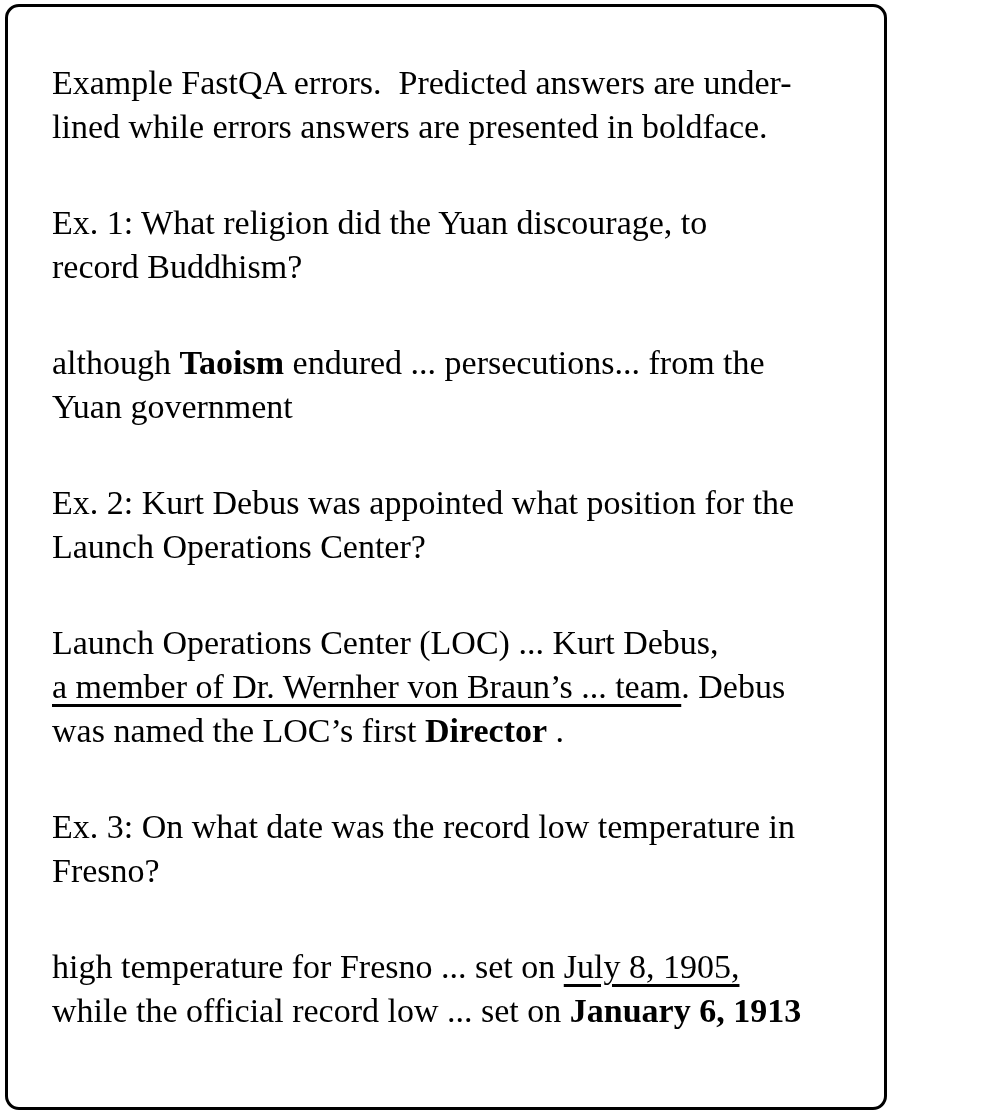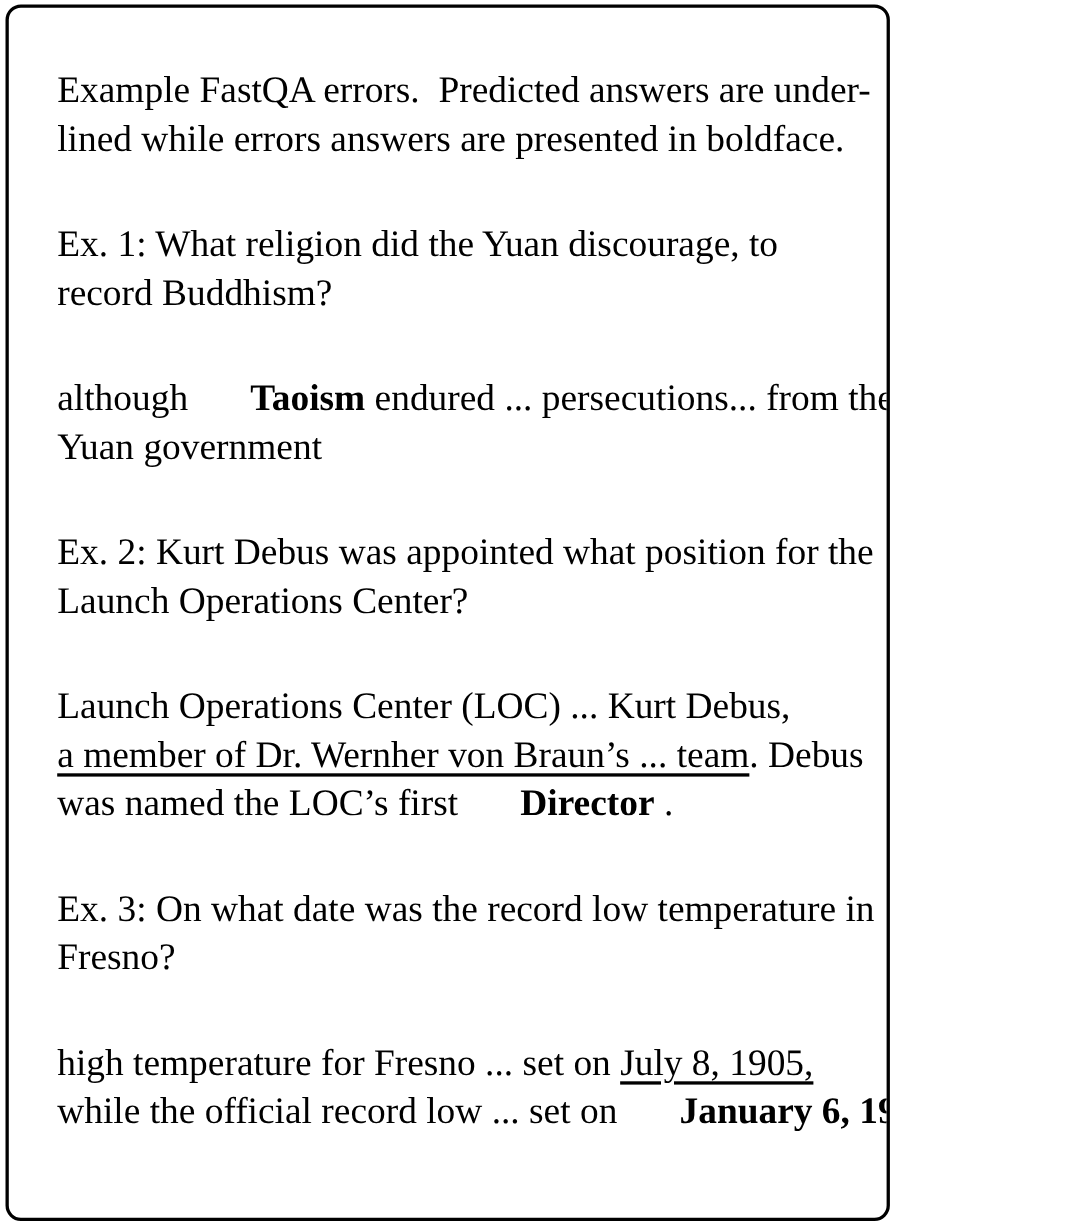--- a/index.html
+++ b/index.html
@@ -7,42 +7,42 @@
     padding: 0;
     background: #ffffff;
     width: 990px;
     height: 1118px;
     font-family: "Liberation Serif", "DejaVu Serif", serif;
   }
   .figure-box {
     position: absolute;
     left: 5px;
     top: 4px;
-    width: 804px;
+    width: 882px;
     height: 1106px;
     box-sizing: border-box;
     border: 3px solid #000000;
     border-radius: 14px;
     background: #ffffff;
     overflow: hidden;
   }
   .figure-content {
     padding: 54px 24px 0 44px;
     font-size: 34px;
     line-height: 44px;
     color: #000000;
   }
   .para {
     margin: 0 0 52px 0;
   }
   .line {
     white-space: pre;   
   }
   .seg { }
-  .seg.b { font-weight: bold; margin-left: 48px; }
+  .seg.b { font-weight: bold; }
   .seg.i { }
   .seg.u {
     text-decoration: underline;
     text-decoration-thickness: 3px;
     text-underline-offset: 6px;
   }
 </style>
 </head>
 <body>
 

